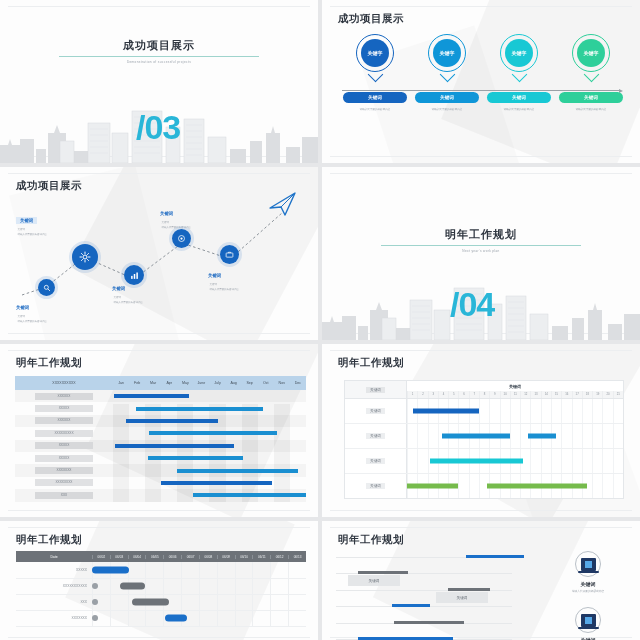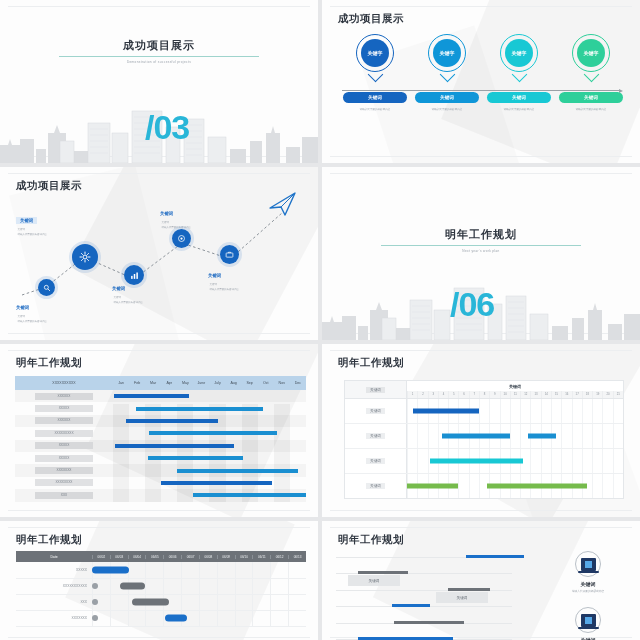--- a/index.html
+++ b/index.html
@@ -176,21 +176,21 @@
         <rect x="184" y="26" width="20" height="44"></rect>
           <rect x="208" y="44" width="18" height="26"></rect>
         <rect x="60" y="48" width="14" height="22"></rect>
       </g>
       <g stroke="#dde0e3" stroke-width=".4">
         <path d="M134 24h26M134 30h26M134 36h26M134 42h26M134 48h26M134 54h26M134 60h26"></path>
         <path d="M90 36h18M90 42h18M90 48h18M90 54h18M90 60h18"></path>
         <path d="M186 32h16M186 38h16M186 44h16M186 50h16M186 56h16M186 62h16"></path>
       </g>
     </svg>
-    <div class="bignum" style="left:145px; top:108px;">/03</div>
+    <div class="bignum" style="left:136px; top:108px;">/03</div>
   </div>
 
   <div class="slide">
     <div class="bg-poly">
       <i style="width:180px;height:200px;left:150px;top:-40px;transform:rotate(22deg);"></i>
       <i style="width:120px;height:160px;left:60px;top:40px;transform:rotate(-18deg);opacity:.5;"></i>
     </div>
     <div class="inner-frame"></div>
     <div class="head">成功项目展示</div>
     <div class="pinrow">
@@ -359,21 +359,21 @@
         <rect x="184" y="26" width="20" height="44"></rect>
           <rect x="208" y="44" width="18" height="26"></rect>
         <rect x="60" y="48" width="14" height="22"></rect>
       </g>
       <g stroke="#dde0e3" stroke-width=".4">
         <path d="M134 24h26M134 30h26M134 36h26M134 42h26M134 48h26M134 54h26M134 60h26"></path>
         <path d="M90 36h18M90 42h18M90 48h18M90 54h18M90 60h18"></path>
         <path d="M186 32h16M186 38h16M186 44h16M186 50h16M186 56h16M186 62h16"></path>
       </g>
     </svg>
-    <div class="bignum" style="left:128px; top:118px;">/06</div>
+    <div class="bignum" style="left:128px; top:118px;">/04</div>
   </div>
 
   <div class="slide">
     <div class="bg-poly">
       <i style="width:170px;height:200px;left:120px;top:-50px;transform:rotate(25deg);"></i>
     </div>
     <div class="inner-frame"></div>
     <div class="head">明年工作规划</div>
     <div class="g5">
       <div class="g5-head">

